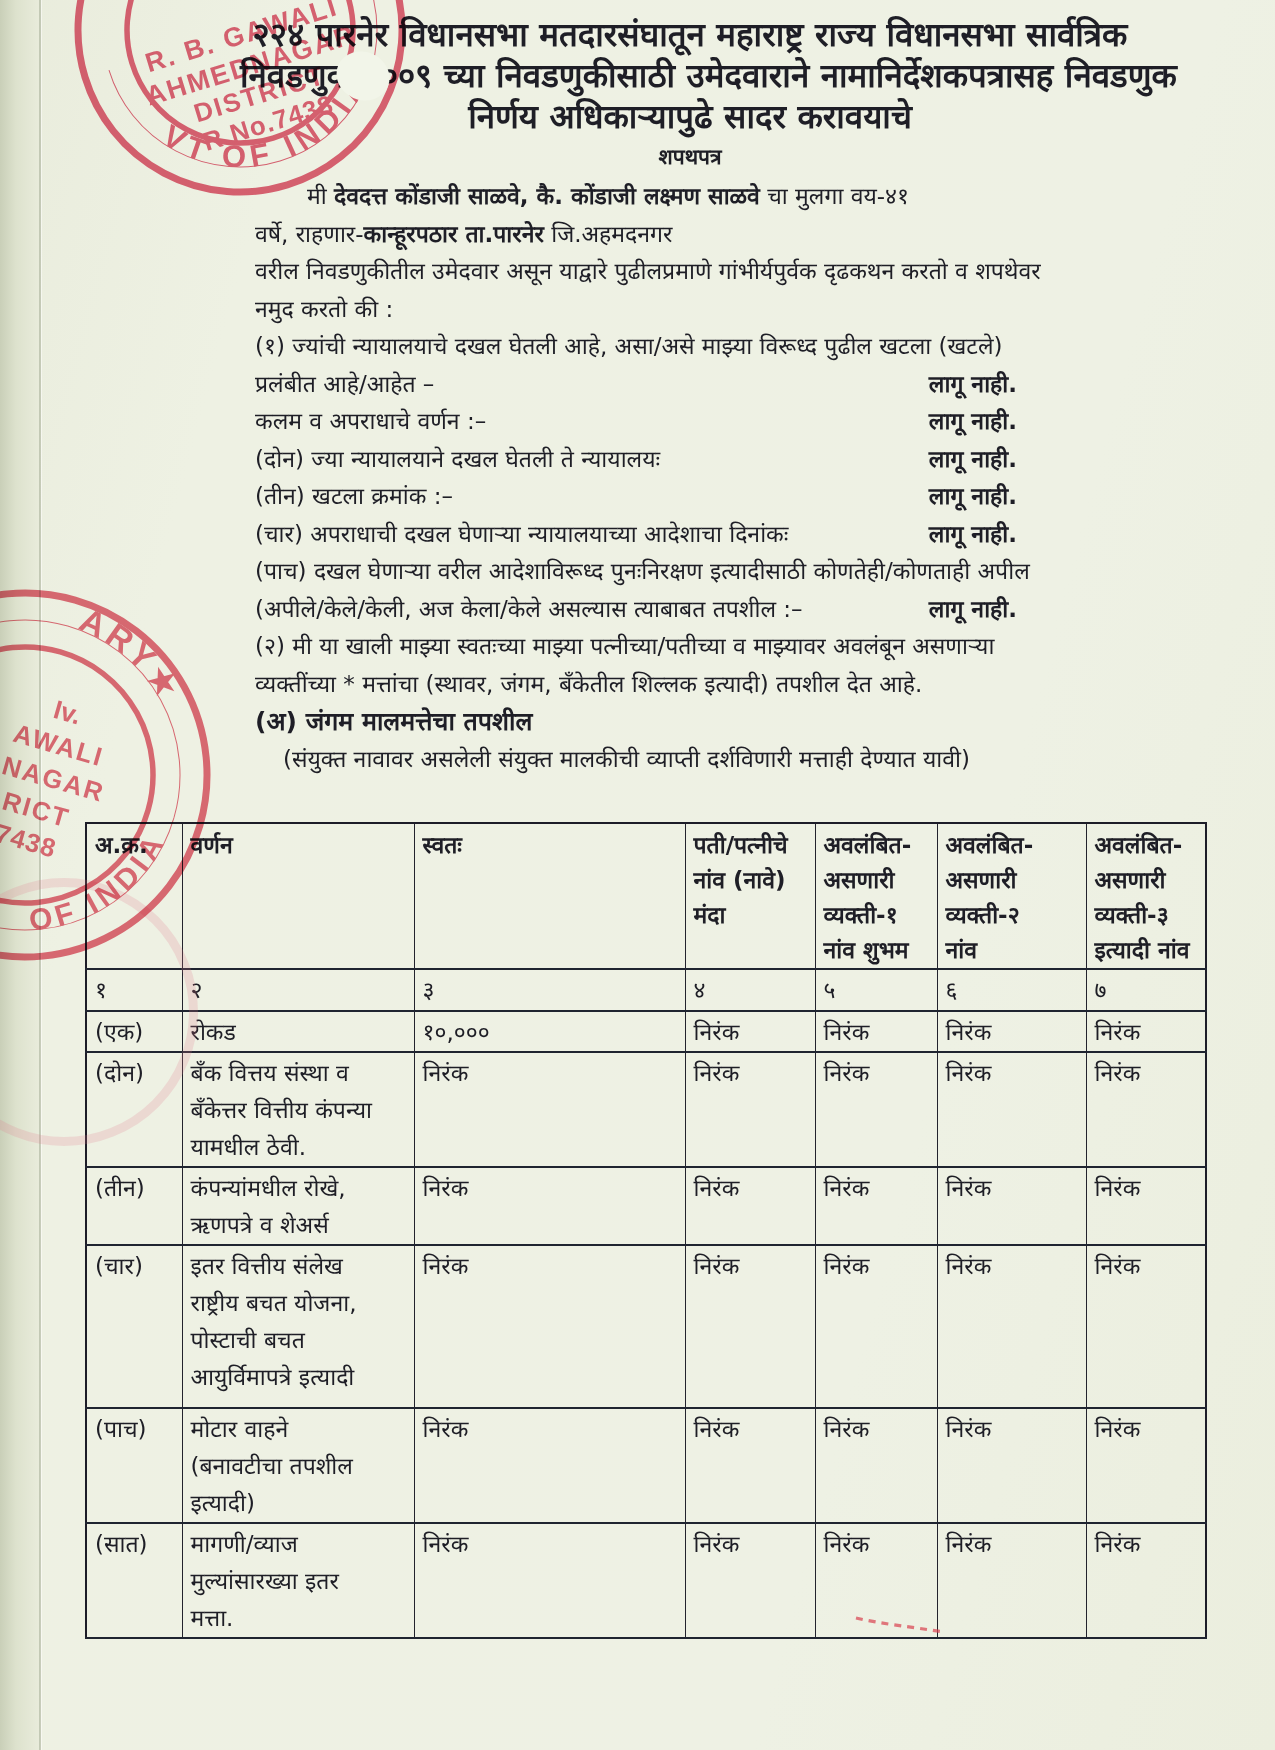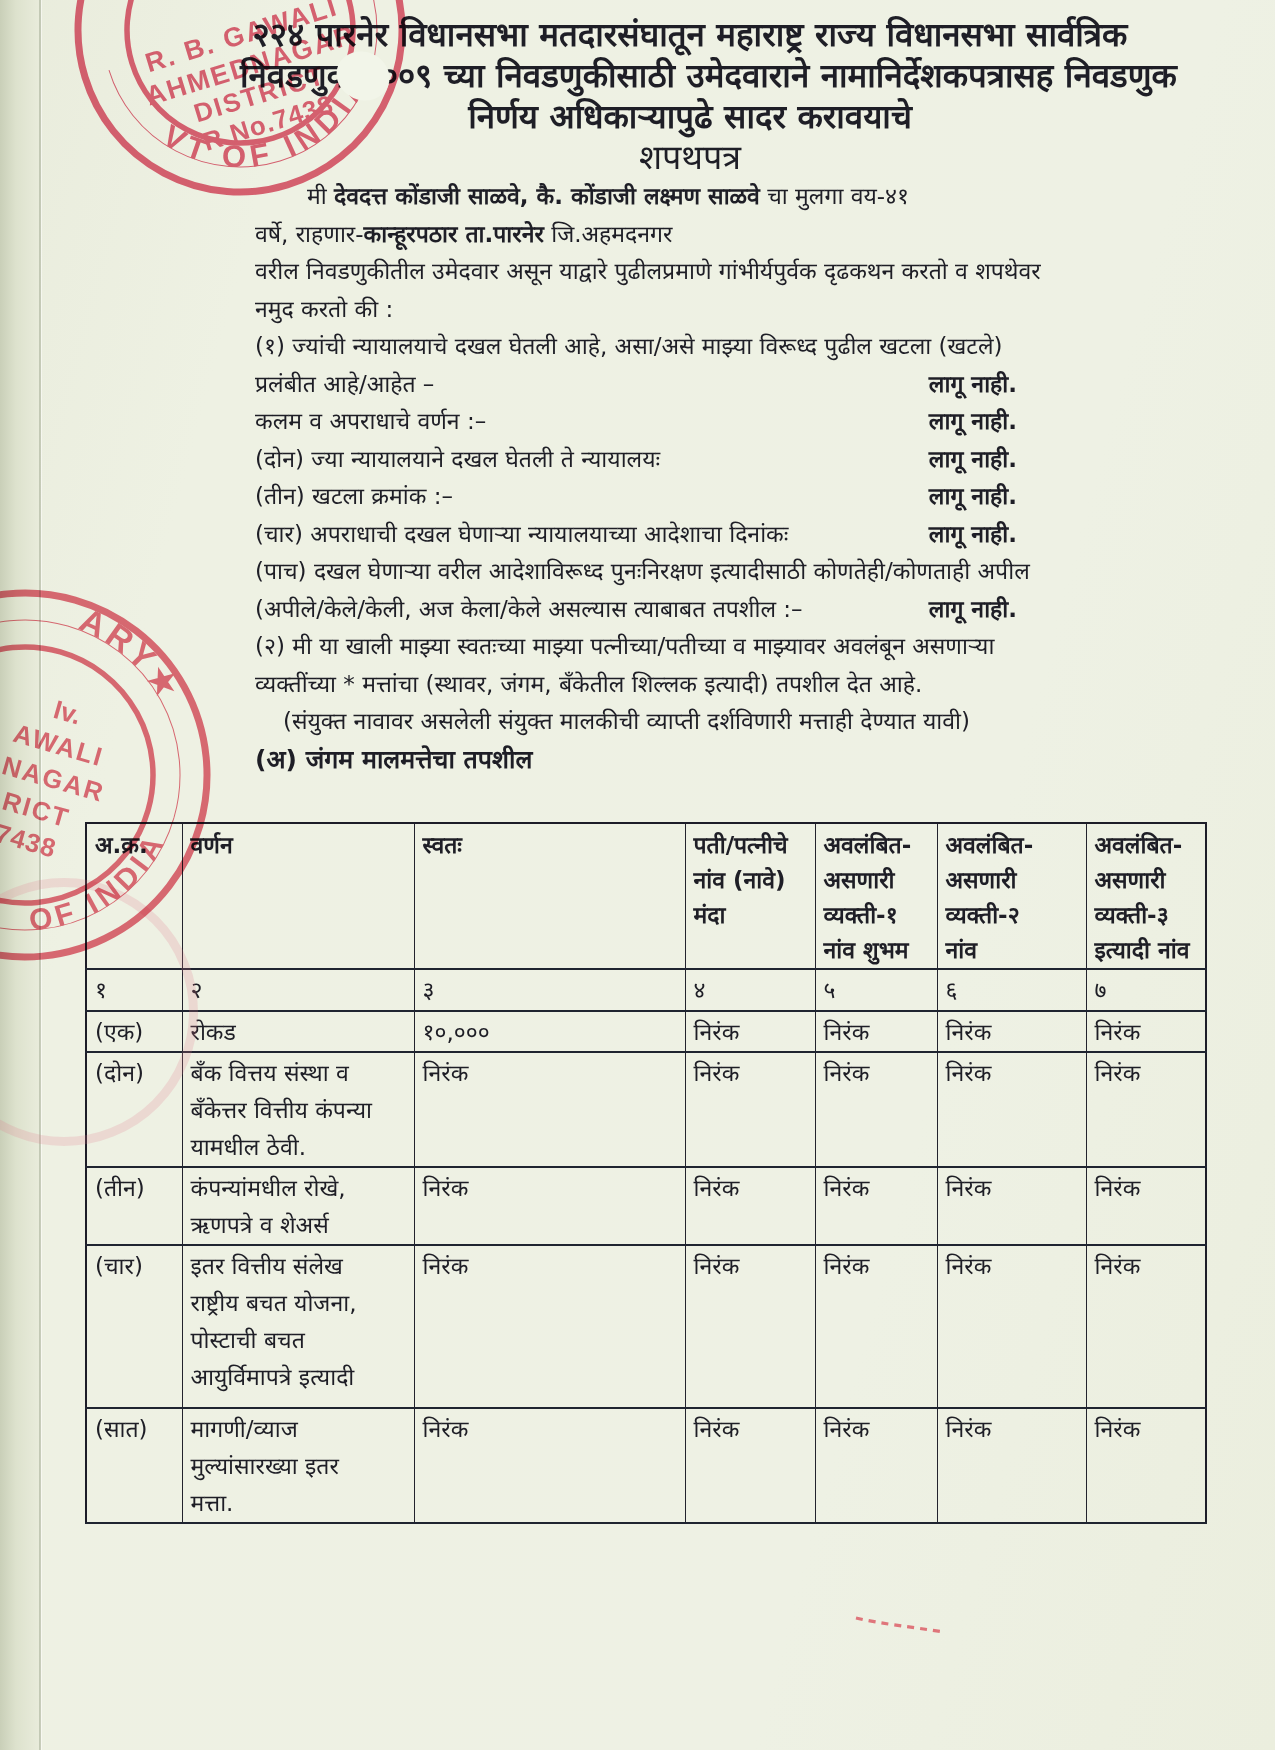--- a/index.html
+++ b/index.html
@@ -12,21 +12,21 @@
     color:#1e1e26;
   }
   
   .edge-band{position:absolute;left:0;top:0;width:40px;height:100%;
     background:linear-gradient(to right,#c9cfb8 0%,#dde2cd 40%,#e9ecdc 100%);}
   .crease{position:absolute;left:39px;top:0;width:2px;height:100%;
     background:rgba(110,120,92,.30);box-shadow:1px 0 0 rgba(255,255,255,.5);}
   
   .doc-header{position:absolute;left:240px;top:14px;width:900px;text-align:center;}
   .h-line{font-size:33px;font-weight:bold;line-height:41px;white-space:nowrap;}
-  .h-title{font-size:34px;font-weight:normal;line-height:41px;}
+  .h-title{font-size:21px;font-weight:bold;line-height:41px;}
   
   .doc-body{position:absolute;left:255px;top:178px;width:880px;}
   .line{margin:0;font-size:23px;line-height:37.5px;white-space:nowrap;position:relative;}
   .indent1{padding-left:52px;}
   .b{font-weight:bold;}
   .clause .cv{position:absolute;right:118px;top:0;font-weight:bold;}
   .sec-head{font-weight:bold;font-size:25px;}
   .sec-note{padding-left:28px;}
   
   table.assets{position:absolute;left:85px;top:822px;width:1120px;
@@ -74,22 +74,22 @@
     <p class="line clause"><span class="ct">प्रलंबीत आहे/आहेत –</span><span class="cv">लागू नाही.</span></p>
     <p class="line clause"><span class="ct">कलम व अपराधाचे वर्णन :–</span><span class="cv">लागू नाही.</span></p>
     <p class="line clause"><span class="ct">(दोन) ज्या न्यायालयाने दखल घेतली ते न्यायालयः</span><span class="cv">लागू नाही.</span></p>
     <p class="line clause"><span class="ct">(तीन) खटला क्रमांक :–</span><span class="cv">लागू नाही.</span></p>
     <p class="line clause"><span class="ct">(चार) अपराधाची दखल घेणाऱ्या न्यायालयाच्या आदेशाचा दिनांकः</span><span class="cv">लागू नाही.</span></p>
     <p class="line clause"><span class="ct">(पाच) दखल घेणाऱ्या वरील आदेशाविरूध्द पुनःनिरक्षण इत्यादीसाठी कोणतेही/कोणताही अपील</span><span class="cv"></span></p>
     <p class="line clause"><span class="ct">(अपीले/केले/केली, अज केला/केले असल्यास त्याबाबत तपशील :–</span><span class="cv">लागू नाही.</span></p>
     <p class="line clause"><span class="ct">(२) मी या खाली माझ्या स्वतःच्या माझ्या पत्नीच्या/पतीच्या व माझ्यावर अवलंबून असणाऱ्या</span><span class="cv"></span></p>
     <p class="line clause"><span class="ct">व्यक्तींच्या * मत्तांचा (स्थावर, जंगम, बँकेतील शिल्लक इत्यादी) तपशील देत आहे.</span><span class="cv"></span></p>
 
+    <p class="line sec-head">(अ) जंगम मालमत्तेचा तपशील</p>
     <p class="line sec-note">(संयुक्त नावावर असलेली संयुक्त मालकीची व्याप्ती दर्शविणारी मत्ताही देण्यात यावी)</p>
-    <p class="line sec-head">(अ) जंगम मालमत्तेचा तपशील</p>
   </main>
 
   <table class="assets">
     <colgroup>
       <col style="width:96px">
         <col style="width:232px">
         <col style="width:271px">
       <col style="width:130px">
         <col style="width:122px">
         <col style="width:149px">
@@ -160,20 +160,31 @@
       <td>इतर वित्तीय संलेख
 राष्ट्रीय बचत योजना,
 पोस्टाची बचत
 आयुर्विमापत्रे इत्यादी</td>
       <td>निरंक</td>
       <td>निरंक</td>
       <td>निरंक</td>
       <td>निरंक</td>
       <td>निरंक</td>
     </tr>
+    <tr style="height:113px">
+      <td>(पाच)</td>
+      <td>मोटार वाहने
+(बनावटीचा तपशील
+इत्यादी)</td>
+      <td>निरंक</td>
+      <td>निरंक</td>
+      <td>निरंक</td>
+      <td>निरंक</td>
+      <td>निरंक</td>
+    </tr>
     <tr style="height:105px">
       <td>(सात)</td>
       <td>मागणी/व्याज
 मुल्यांसारख्या इतर
 मत्ता.</td>
       <td>निरंक</td>
       <td>निरंक</td>
       <td>निरंक</td>
       <td>निरंक</td>
       <td>निरंक</td>

